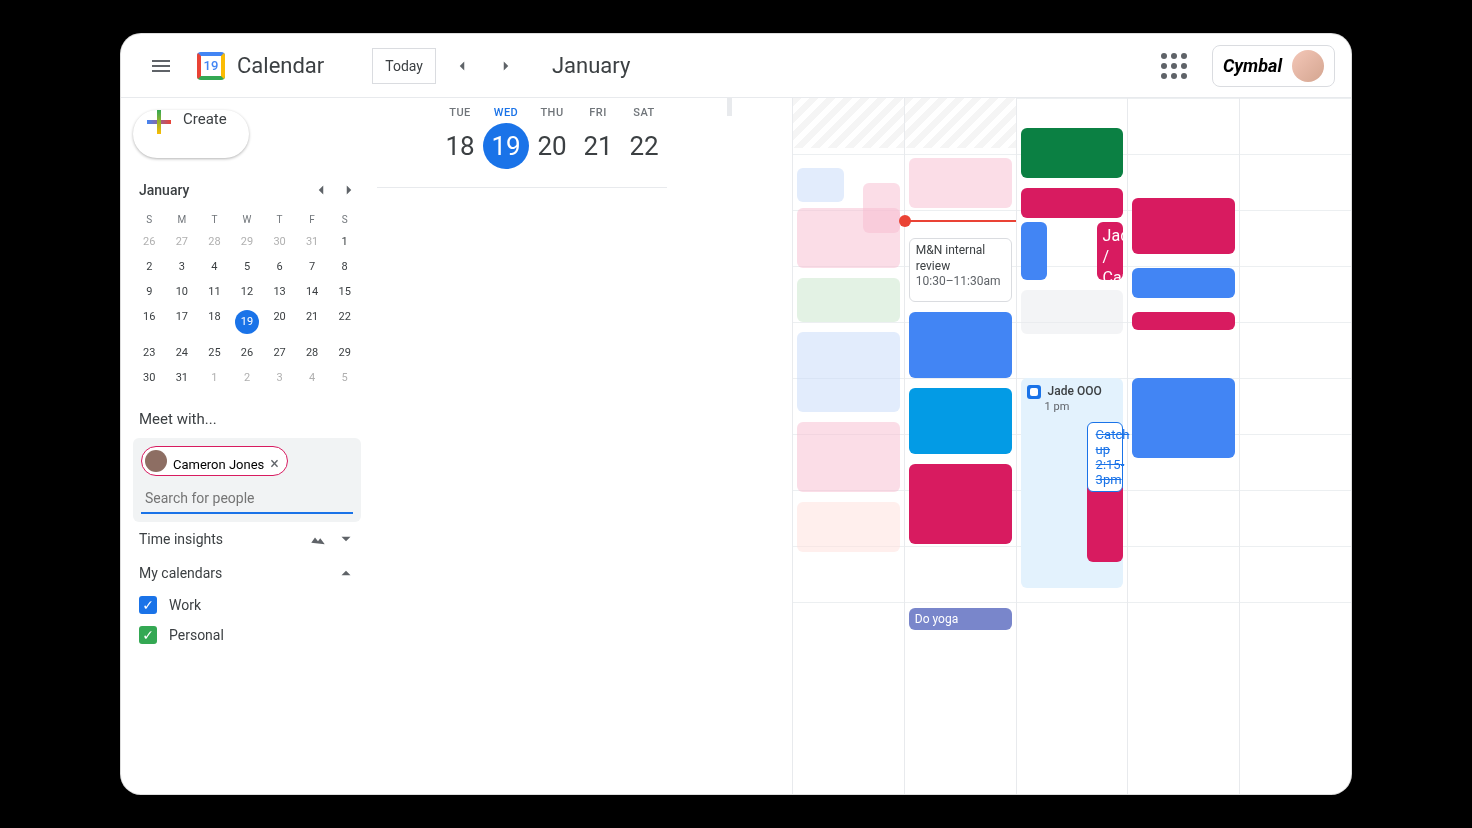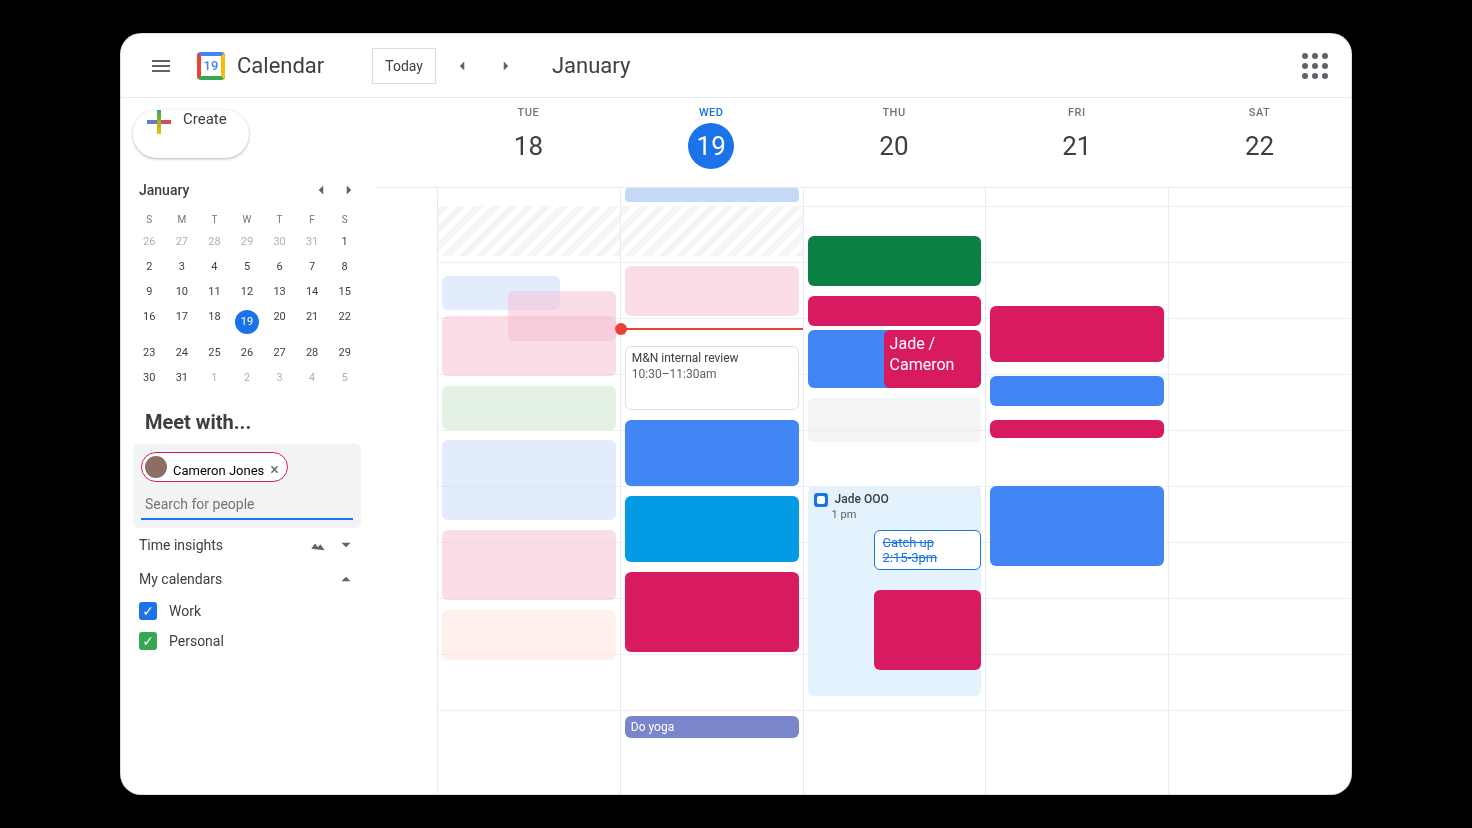--- a/index.html
+++ b/index.html
@@ -29,33 +29,33 @@
 .create-label{font-size:15px;color:#3c4043}
 .mini-header{display:flex;align-items:center;justify-content:space-between;padding:0 0 8px 6px}
 .mini-month{font-size:14px;color:#3c4043;font-weight:500}
 .mini-nav{display:flex;gap:4px}
 .mini-arrow{width:24px;height:24px;display:flex;align-items:center;justify-content:center;cursor:pointer;color:#5f6368}
 .mini-grid{display:grid;grid-template-columns:repeat(7,1fr);text-align:center;font-size:10px;color:#70757a}
 .mini-dow{padding:4px 0}
 .mini-day{font-size:11px;color:#3c4043;padding:6px 0;cursor:pointer}
 .mini-day.faded{color:#b0b0b0}
 .mini-day.today span{background:#1a73e8;color:#fff;border-radius:50%;display:inline-block;width:24px;height:24px;line-height:24px}
-.section-title{font-size:20px;color:#3c4043;font-weight:700;margin:20px 0 10px 12px}
+.section-title{font-size:15px;color:#3c4043;font-weight:400;margin:20px 0 10px 6px}
 .chip-area{background:#f1f3f4;border-radius:6px;padding:8px}
 .person-chip{display:inline-flex;align-items:flex-end;border:1.5px solid #d81b60;border-radius:16px;background:#fff;padding:3px 8px 3px 3px;gap:6px;font-size:13px}
 .chip-avatar{width:22px;height:22px;border-radius:50%;background:#8d6e63}
 .chip-x{cursor:pointer;color:#5f6368;font-size:16px;line-height:1}
 .people-search{width:100%;border:none;border-bottom:2px solid #1a73e8;background:transparent;padding:10px 4px 6px;font-size:14px;outline:none;margin-top:4px}
 .row-toggle{display:flex;align-items:center;justify-content:space-between;padding:8px 6px;cursor:pointer;font-size:14px;color:#3c4043}
 .row-toggle .icons{display:flex;gap:10px;color:#5f6368}
 .cal-item{display:flex;align-items:center;gap:12px;padding:6px 6px;font-size:14px;color:#3c4043}
 .cb{width:18px;height:18px;border-radius:3px;display:flex;align-items:center;justify-content:center;color:#fff;font-size:14px}
 .cb.blue{background:#1a73e8}
 .cb.green{background:#34a853}
-.main{flex:1;display:flex;flex-direction:column;position:relative;overflow:hidden}
+.main{flex:1;display:flex;flex-direction:row;position:relative;overflow:hidden}
 .day-headers{display:flex;height:90px;border-bottom:1px solid #e8eaed}
 .gutter{width:60px;flex-shrink:0}
 .day-col-h{flex:1;text-align:center;padding-top:8px;min-width:0}
 .dow{font-size:11px;color:#70757a;font-weight:500;letter-spacing:.5px}
 .dow.active{color:#1a73e8}
 .dnum{font-size:26px;color:#3c4043;margin-top:4px;display:inline-block;width:46px;height:46px;line-height:46px;border-radius:50%}
 .dnum.active{background:#1a73e8;color:#fff}
 .allday-row{display:flex;height:18px}
 .allday-cell{flex:1;border-left:1px solid #e8eaed;position:relative}
 .allday-event{position:absolute;left:4px;right:4px;top:0;height:14px;border-radius:4px}
@@ -112,20 +112,24 @@
         <div class="dot"></div>
           <div class="dot"></div>
           <div class="dot"></div>
         <div class="dot"></div>
           <div class="dot"></div>
           <div class="dot"></div>
         <div class="dot"></div>
           <div class="dot"></div>
           <div class="dot"></div>
       </div>
+    </div>
+    <div class="org-badge">
+      <span class="org-name">Cymbal</span>
+      <div class="avatar"></div>
     </div>
   </div>
 
   <div class="body">
     <div class="sidebar">
       <div class="create-btn">
         <div class="plus-icon">
             <div class="plus-h"></div>
             <div class="plus-v"></div>
           </div>

